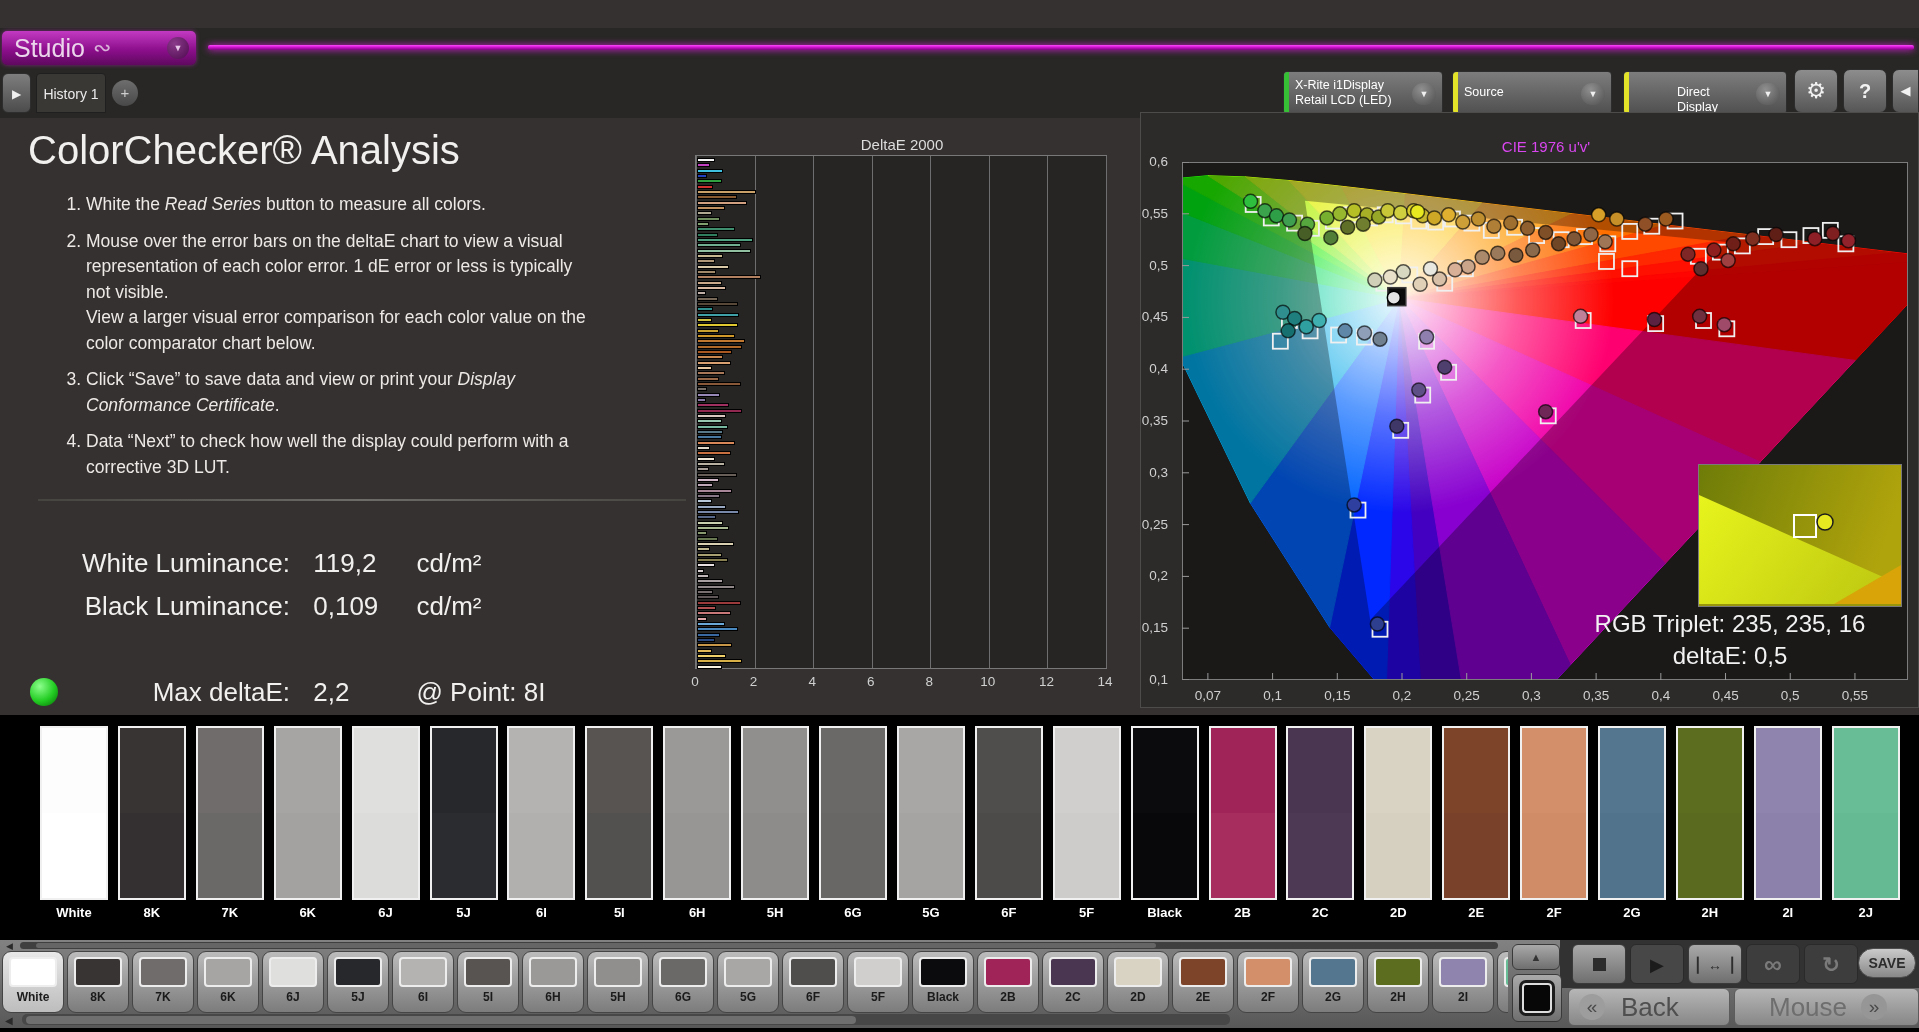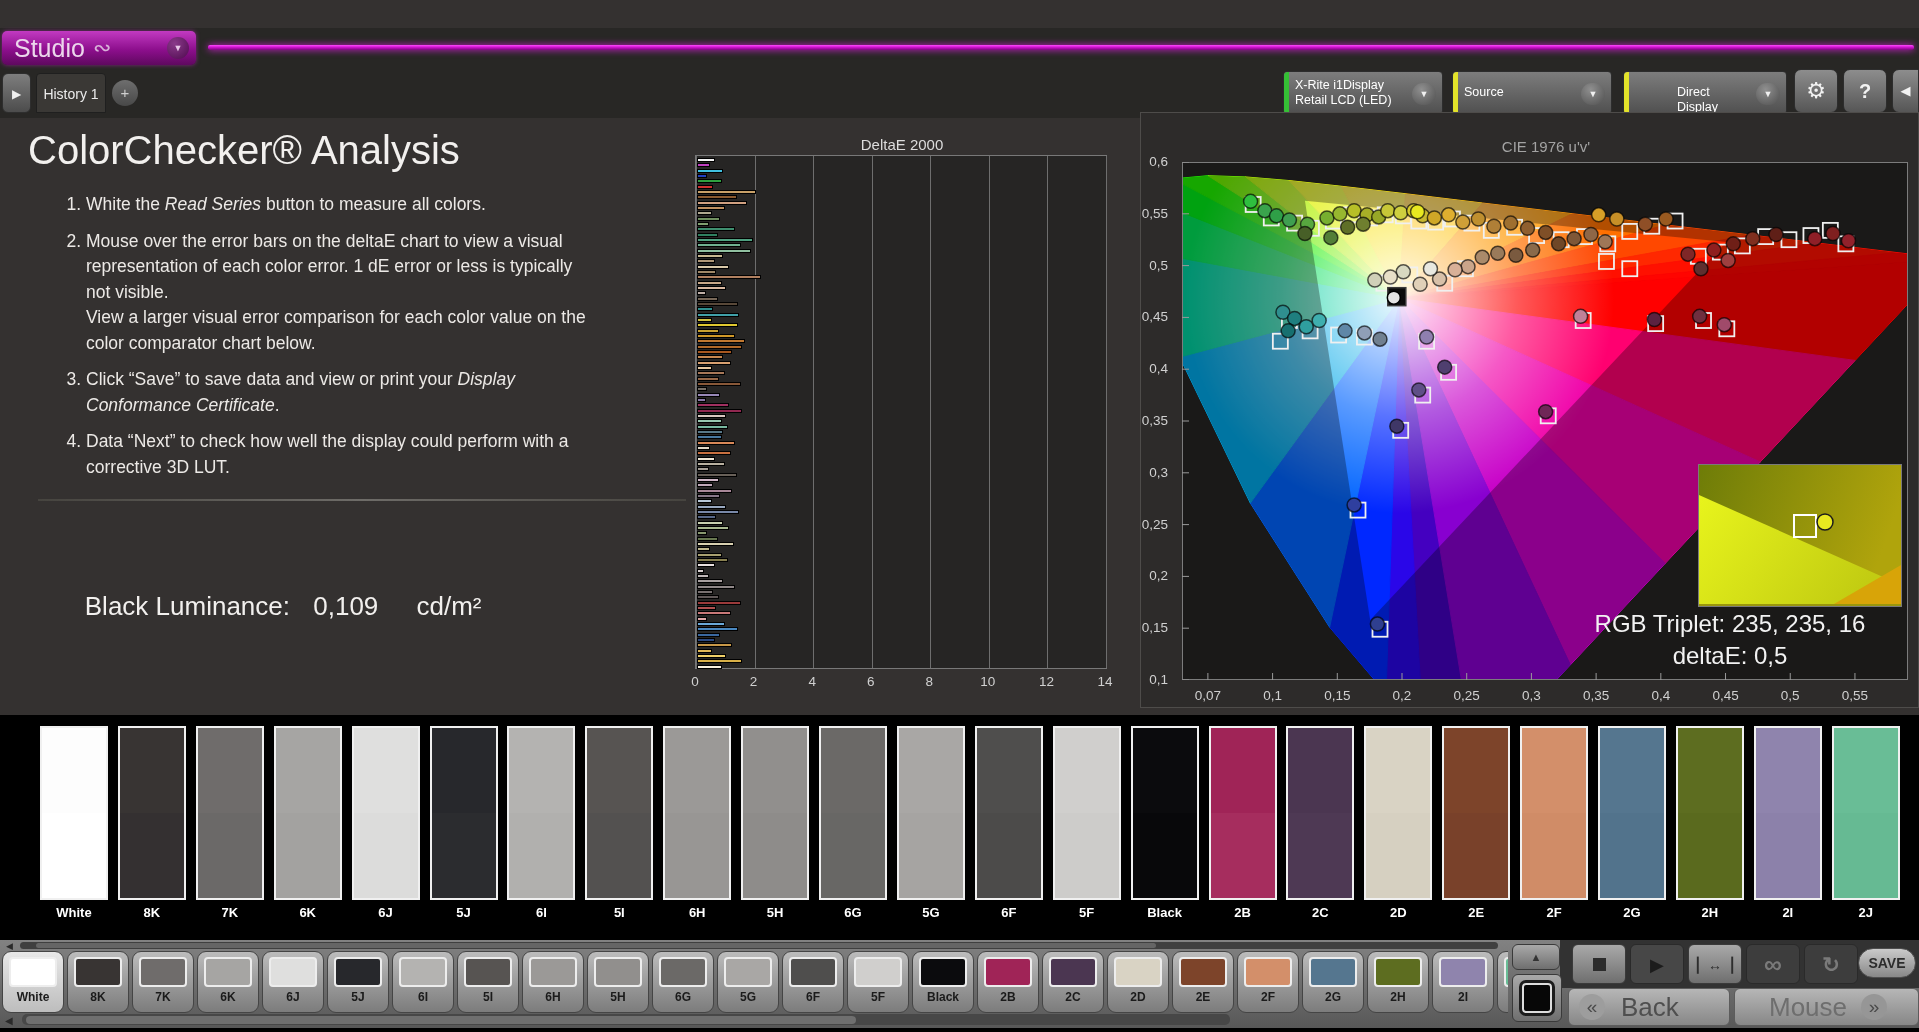--- a/index.html
+++ b/index.html
@@ -60,21 +60,21 @@
   #deltae-title{position:absolute;left:702px;top:136px;width:400px;text-align:center;font-size:15px;color:#dcdcdc;}
   #deltae-plot{position:absolute;left:695px;top:155px;width:410px;height:512px;background:#262524;
                border:1px solid #787878;box-sizing:content-box;}
   .vgrid{position:absolute;top:0;width:1px;height:512px;background:#6e6e6e;}
   .bar{position:absolute;left:1px;height:4px;border:1px solid #000;box-sizing:border-box;}
   #deltae-xlabels{position:absolute;left:695px;top:674px;width:412px;height:18px;}
   #deltae-xlabels div{position:absolute;width:28px;text-align:center;font-size:13.5px;color:#d0d0d0;}
   
   #cie-panel{position:absolute;left:1140px;top:112px;width:779px;height:596px;background:#2d2b2a;
              border:1px solid #4e4c4a;box-sizing:border-box;}
-  #cie-title{position:absolute;left:1346px;top:138px;width:400px;text-align:center;font-size:15px;color:#a3a3a3;}
+  #cie-title{position:absolute;left:1346px;top:138px;width:400px;text-align:center;font-size:15px;color:#d946ef;}
   #cie-svg{position:absolute;left:1182px;top:162px;}
   #cie-ylabels{position:absolute;left:1108px;top:162px;width:66px;height:518px;}
   #cie-ylabels div{position:absolute;right:6px;width:60px;text-align:right;font-size:13.5px;color:#d0d0d0;}
   #cie-xlabels{position:absolute;left:1182px;top:688px;width:726px;height:18px;}
   #cie-xlabels div{position:absolute;width:44px;text-align:center;font-size:13.5px;color:#d0d0d0;}
   #cie-inset{position:absolute;left:1698px;top:464px;width:202px;height:141px;border:1px solid #7a7a7a;
              background:#9a960c;box-sizing:content-box;}
   #inset-rgb{position:absolute;left:1540px;top:610px;width:380px;text-align:center;font-size:24px;color:#f2f2f2;}
   #inset-de{position:absolute;left:1540px;top:642px;width:380px;text-align:center;font-size:24px;color:#f2f2f2;}
   
@@ -149,24 +149,35 @@
 
   <div id="page-title">ColorChecker® Analysis</div>
   <ol id="instr-list">
       <li><span>White the </span><em>Read Series</em><span> button to measure all colors.</span></li>
       <li><span>Mouse over the error bars on the deltaE chart to view a visual representation of each color error. 1 dE error or less is typically not visible.</span><br><span>View a larger visual error comparison for each color value on the color comparator chart below.</span></li>
       <li><span>Click “Save” to save data and view or print your </span><em>Display Conformance Certificate</em><span>.</span></li>
       <li><span>Data “Next” to check how well the display could perform with a corrective 3D LUT.</span></li>
     </ol>
   <div id="divider"></div>
 
+  <div class="prow" style="top:548px;">
+    <span class="plabel">White Luminance:</span>
+    <span class="pvalue">119,2</span>
+    <span class="punit">cd/m²</span>
+  </div>
   <div class="prow" style="top:591px;">
     <span class="plabel">Black Luminance:</span>
     <span class="pvalue">0,109</span>
     <span class="punit">cd/m²</span>
+  </div>
+  <div class="prow" style="top:677px;">
+    <span class="pdot" style="background: radial-gradient(circle at 35% 30%, rgb(140, 255, 140), rgb(34, 204, 34) 55%, rgb(11, 122, 11) 92%);"></span>
+    <span class="plabel">Max deltaE:</span>
+    <span class="pvalue">2,2</span>
+    <span class="punit">@ Point: 8I</span>
   </div>
 
   <div id="deltae-title">DeltaE 2000</div>
   <div id="deltae-plot">
       <div class="vgrid" style="left: 0px;"></div>
       <div class="vgrid" style="left: 58.5714px;"></div>
       <div class="vgrid" style="left: 117.143px;"></div>
       <div class="vgrid" style="left: 175.714px;"></div>
       <div class="vgrid" style="left: 234.286px;"></div>
       <div class="vgrid" style="left: 292.857px;"></div>

